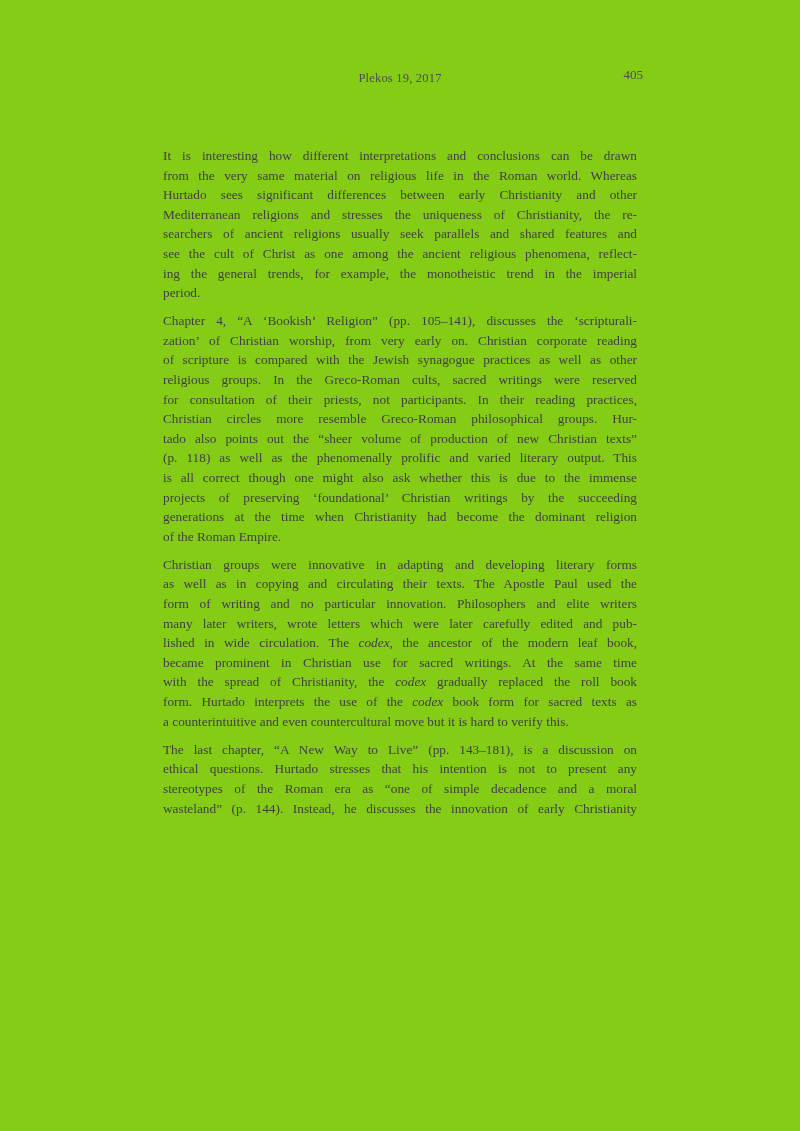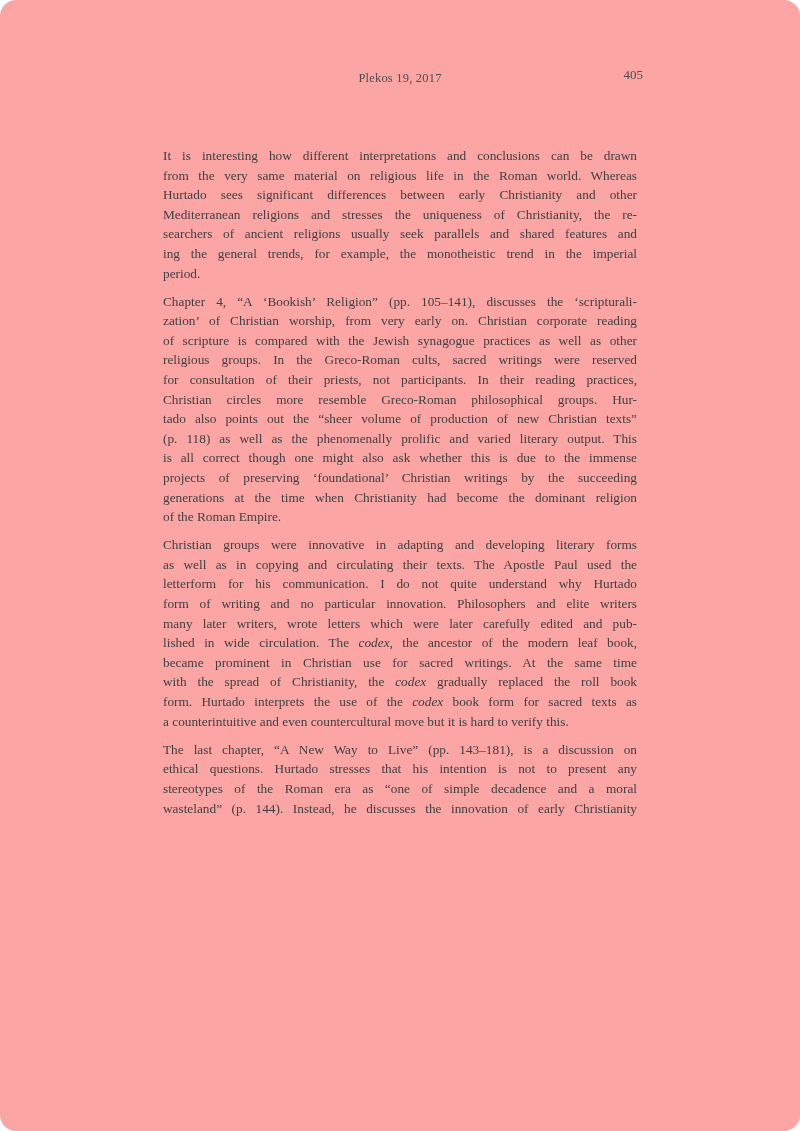--- a/index.html
+++ b/index.html
@@ -4,24 +4,23 @@
 <style>
   html, body {
     margin: 0;
     padding: 0;
     background: #ffffff;
   }
   .page {
     position: relative;
     width: 800px;
     height: 1131px;
-    background: #fca5a5;
+    background: #84cc16;
     font-family: "Liberation Serif", serif;
     overflow: hidden;
-    border-radius: 16px;
   }
   .header {
     position: absolute;
     top: 71px;
     left: 163px;
     width: 474px;
     color: #4d4d4d;
   }
   .journal-title {
     display: block;
@@ -72,41 +71,41 @@
   </div>
 
   <div class="page-body">
 
   <div class="para">
         <div class="line"><span>It is interesting how different interpretations and conclusions can be drawn</span></div>
         <div class="line"><span>from the very same material on religious life in the Roman world. Whereas</span></div>
         <div class="line"><span>Hurtado sees significant differences between early Christianity and other</span></div>
         <div class="line"><span>Mediterranean religions and stresses the uniqueness of Christianity, the re-</span></div>
         <div class="line"><span>searchers of ancient religions usually seek parallels and shared features and</span></div>
+        <div class="line"><span>see the cult of Christ as one among the ancient religious phenomena, reflect-</span></div>
         <div class="line"><span>ing the general trends, for example, the monotheistic trend in the imperial</span></div>
         <div class="line line-last"><span>period.</span></div>
       </div>
       <div class="para">
         <div class="line"><span>Chapter 4, “A ‘Bookish’ Religion” (pp. 105–141), discusses the ‘scripturali-</span></div>
         <div class="line"><span>zation’ of Christian worship, from very early on. Christian corporate reading</span></div>
         <div class="line"><span>of scripture is compared with the Jewish synagogue practices as well as other</span></div>
         <div class="line"><span>religious groups. In the Greco-Roman cults, sacred writings were reserved</span></div>
         <div class="line"><span>for consultation of their priests, not participants. In their reading practices,</span></div>
         <div class="line"><span>Christian circles more resemble Greco-Roman philosophical groups. Hur-</span></div>
         <div class="line"><span>tado also points out the “sheer volume of production of new Christian texts”</span></div>
         <div class="line"><span>(p. 118) as well as the phenomenally prolific and varied literary output. This</span></div>
         <div class="line"><span>is all correct though one might also ask whether this is due to the immense</span></div>
         <div class="line"><span>projects of preserving ‘foundational’ Christian writings by the succeeding</span></div>
         <div class="line"><span>generations at the time when Christianity had become the dominant religion</span></div>
         <div class="line line-last"><span>of the Roman Empire.</span></div>
       </div>
       <div class="para">
         <div class="line"><span>Christian groups were innovative in adapting and developing literary forms</span></div>
         <div class="line"><span>as well as in copying and circulating their texts. The Apostle Paul used the</span></div>
-        <div class="line"><span>letterform for his communication. I do not quite understand why Hurtado</span></div>
         <div class="line"><span>form of writing and no particular innovation. Philosophers and elite writers</span></div>
         <div class="line"><span>many later writers, wrote letters which were later carefully edited and pub-</span></div>
         <div class="line"><span>lished in wide circulation. The </span><em>codex</em><span>, the ancestor of the modern leaf book,</span></div>
         <div class="line"><span>became prominent in Christian use for sacred writings. At the same time</span></div>
         <div class="line"><span>with the spread of Christianity, the </span><em>codex</em><span> gradually replaced the roll book</span></div>
         <div class="line"><span>form. Hurtado interprets the use of the </span><em>codex</em><span> book form for sacred texts as</span></div>
         <div class="line line-last"><span>a counterintuitive and even countercultural move but it is hard to verify this.</span></div>
       </div>
       <div class="para">
         <div class="line"><span>The last chapter, “A New Way to Live” (pp. 143–181), is a discussion on</span></div>

